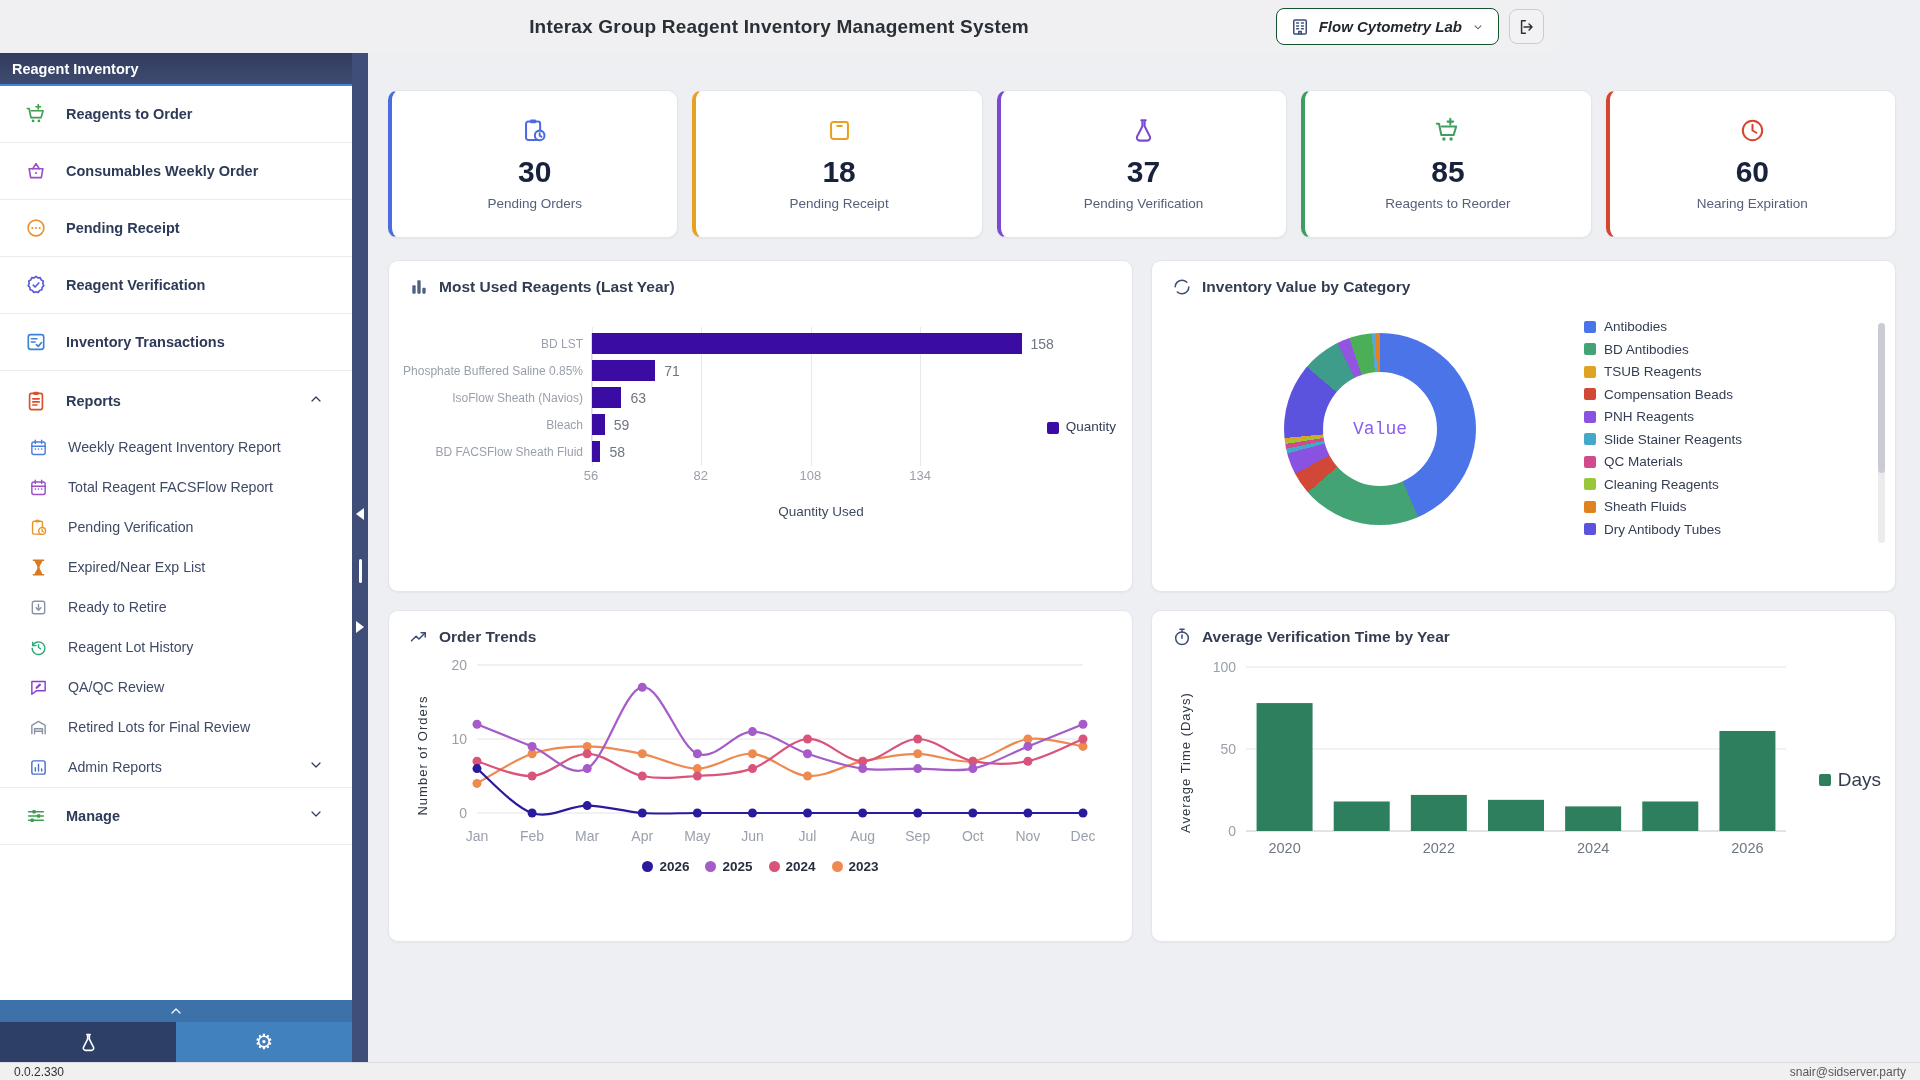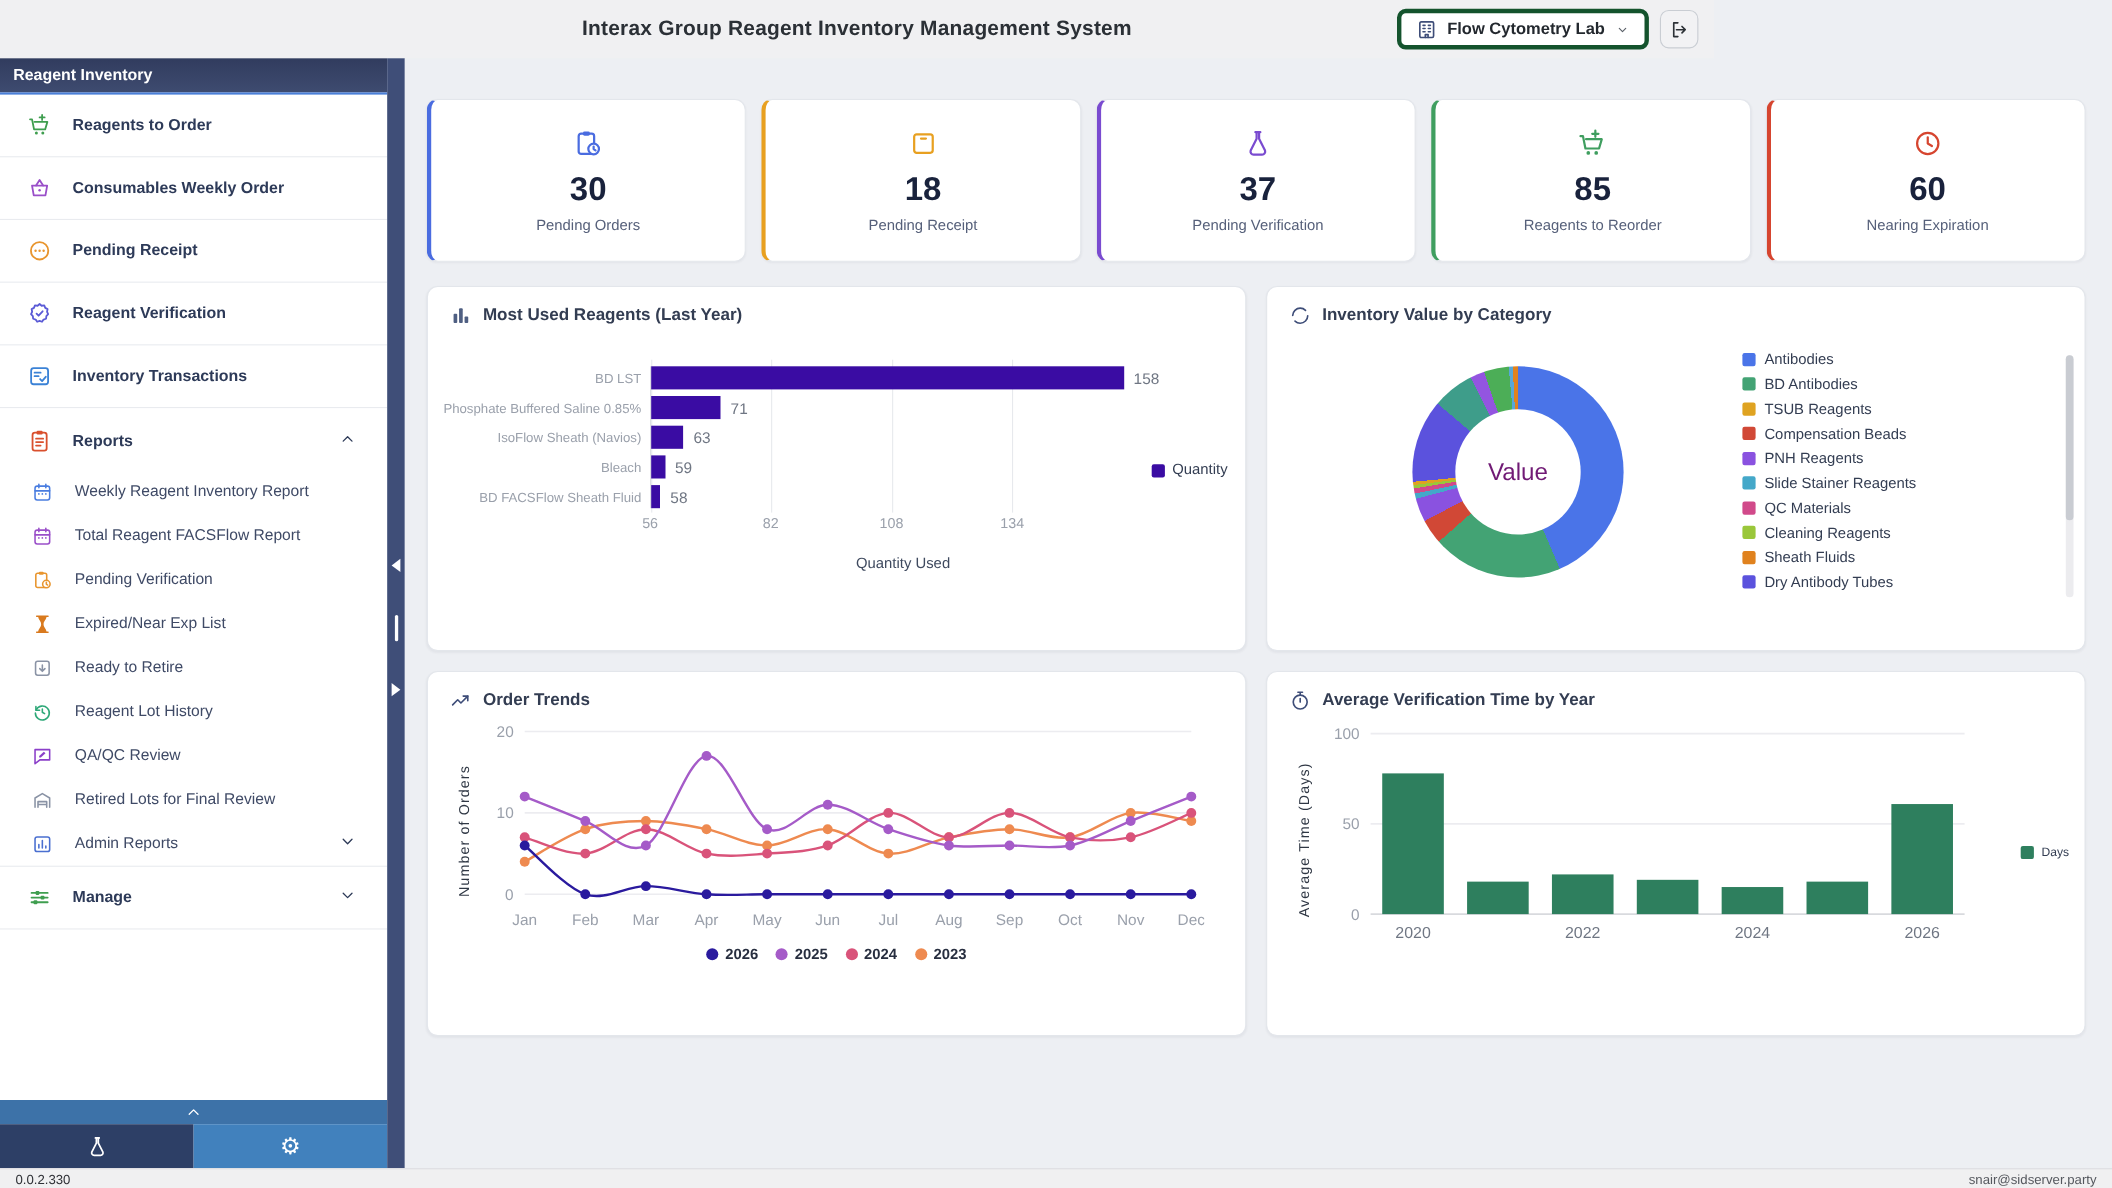--- a/index.html
+++ b/index.html
@@ -6,23 +6,23 @@
   html,body { width:1920px; height:1080px; overflow:hidden;
     font-family:"Liberation Sans", sans-serif; background:#edeff3; }
 
   
   .app-header { position:absolute; left:0; top:0; width:1558px; height:53px;
     background:#f0f0f2; }
   .app-title { position:absolute; left:0; right:0; top:0; height:53px;
     display:flex; align-items:center; justify-content:center;
     font-size:19px; font-weight:bold; color:#2b3036; letter-spacing:.2px; }
   .header-right { position:absolute; right:14px; top:8px; display:flex; gap:10px; align-items:center; }
-  .lab-select { height:37px; background:#fff; border:4px solid #14532d; border-radius:8px;
+  .lab-select { height:37px; background:#fff; border:1px solid #14532d; border-radius:8px;
     display:flex; align-items:center; gap:9px; padding:0 13px; cursor:pointer;
-    font-size:15px; font-weight:bold; color:#23282e; }
+    font-size:15px; font-weight:bold; color:#23282e;font-style:italic; }
   .lab-select .caret { color:#5a6068; }
   .logout-btn { width:35px; height:35px; background:#f2f2f4; border:1px solid #c9cdd3;
     border-radius:8px; display:flex; align-items:center; justify-content:center;
     color:#2c3136; cursor:pointer; }
 
   
   .sidebar { position:absolute; left:0; top:53px; width:352px; bottom:18px;
     background:#fff; display:flex; flex-direction:column; }
   .sb-header { height:33px; flex:none; background:linear-gradient(180deg,#313c5e,#3e4b70);
     border-bottom:2px solid #4a7fd8; color:#fff; font-weight:bold; font-size:14.5px;
@@ -104,38 +104,38 @@
   .mu-legend { position:absolute; right:16px; top:158px; display:flex; align-items:flex-end; gap:7px;
     font-size:13.5px; color:#333d52; }
   .legend-sq { width:12px; height:12px; border-radius:2px; flex:none; }
 
   
   .donut-body { display:flex; margin-top:18px; }
   .donut-wrap { margin-left:112px; width:192px; height:192px; position:relative; margin-top:18px; }
   .donut { width:192px; height:192px; border-radius:50%; }
   .donut-hole { position:absolute; left:39px; top:39px; width:114px; height:114px;
     border-radius:50%; background:#fff; display:flex; align-items:center; justify-content:center;
-    font-size:22px; color:#701a75; }
+    font-size:18px; color:#8b5cf6;font-family:Liberation Mono, monospace; }
   .donut-legend { margin-left:108px; display:flex; flex-direction:column; gap:7.5px; margin-top:4px; }
   .dl-item { display:flex; align-items:center; gap:8px; font-size:13.5px; color:#333d52; }
   .legend-scrollbar { position:absolute; right:10px; top:62px; width:7px; height:220px;
     border-radius:4px; background:#ececef; }
   .legend-scrollthumb { position:absolute; right:10px; top:62px; width:7px; height:150px;
     border-radius:4px; background:#c9ccd2; }
 
   
   .plot-wrap { display:flex; margin-top:6px; }
   .y-axis-label { width:26px; display:flex; align-items:center; justify-content:center; }
   .y-axis-label span { transform:rotate(-90deg); white-space:nowrap; font-size:13px;
     color:#2f3744; letter-spacing:1px; }
   .trend-legend { display:flex; justify-content:center; gap:16px; margin-top:2px; }
   .tl-item { display:flex; align-items:center; gap:6px; font-size:13.5px; font-weight:bold; color:#272e3f; }
   .tl-dot { width:11px; height:11px; border-radius:50%; flex:none; }
   .verify-legend { position:absolute; right:14px; top:158px; display:flex; align-items:center; gap:7px;
-    font-size:11px; color:#333d52; }
+    font-size:19px; color:#333d52; }
 
   
   .status-bar { position:absolute; left:0; bottom:0; width:1920px; height:18px;
     background:#f0f0f1; border-top:1px solid #dcdce0; display:flex; align-items:center;
     justify-content:space-between; padding:0 14px; font-size:12px; }
   .status-version { color:#2f3136; }
   .status-user { color:#55585e; }
 </style>
 </head>
 <body>

